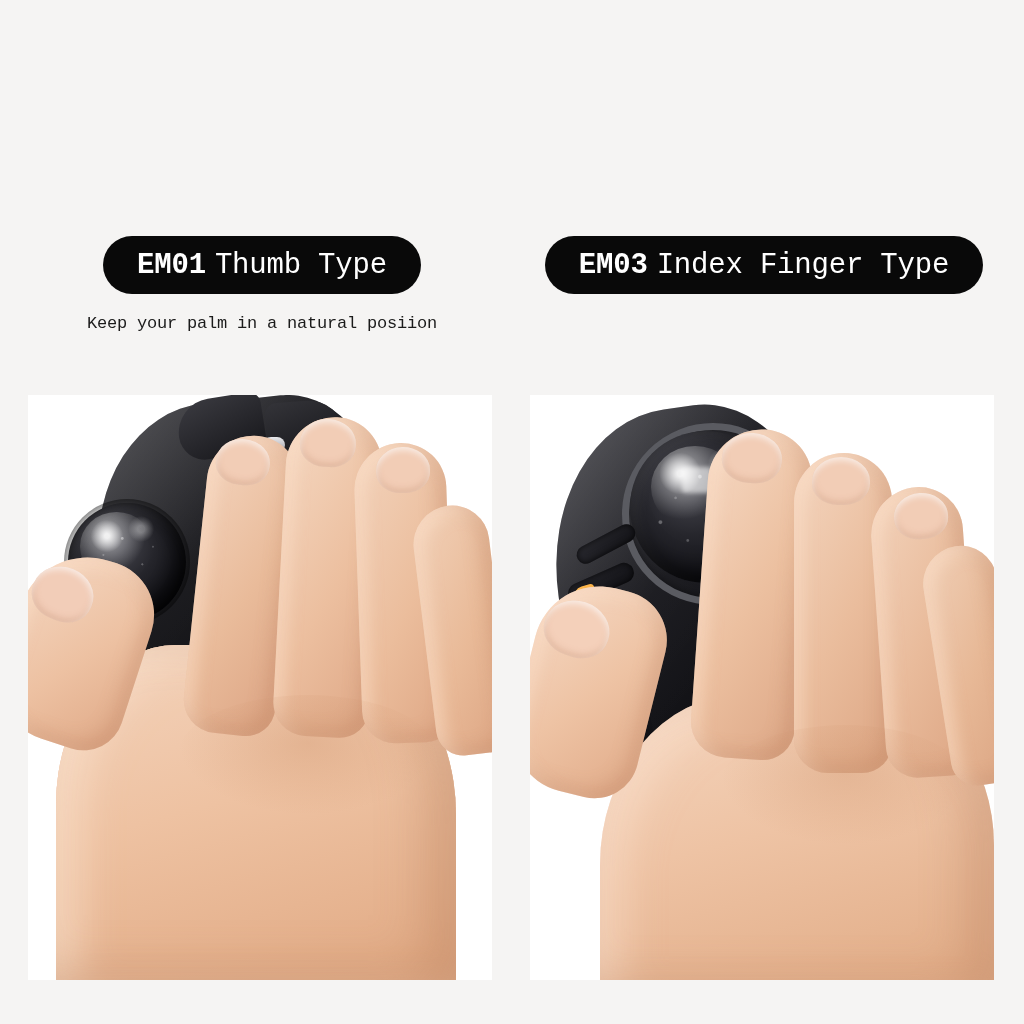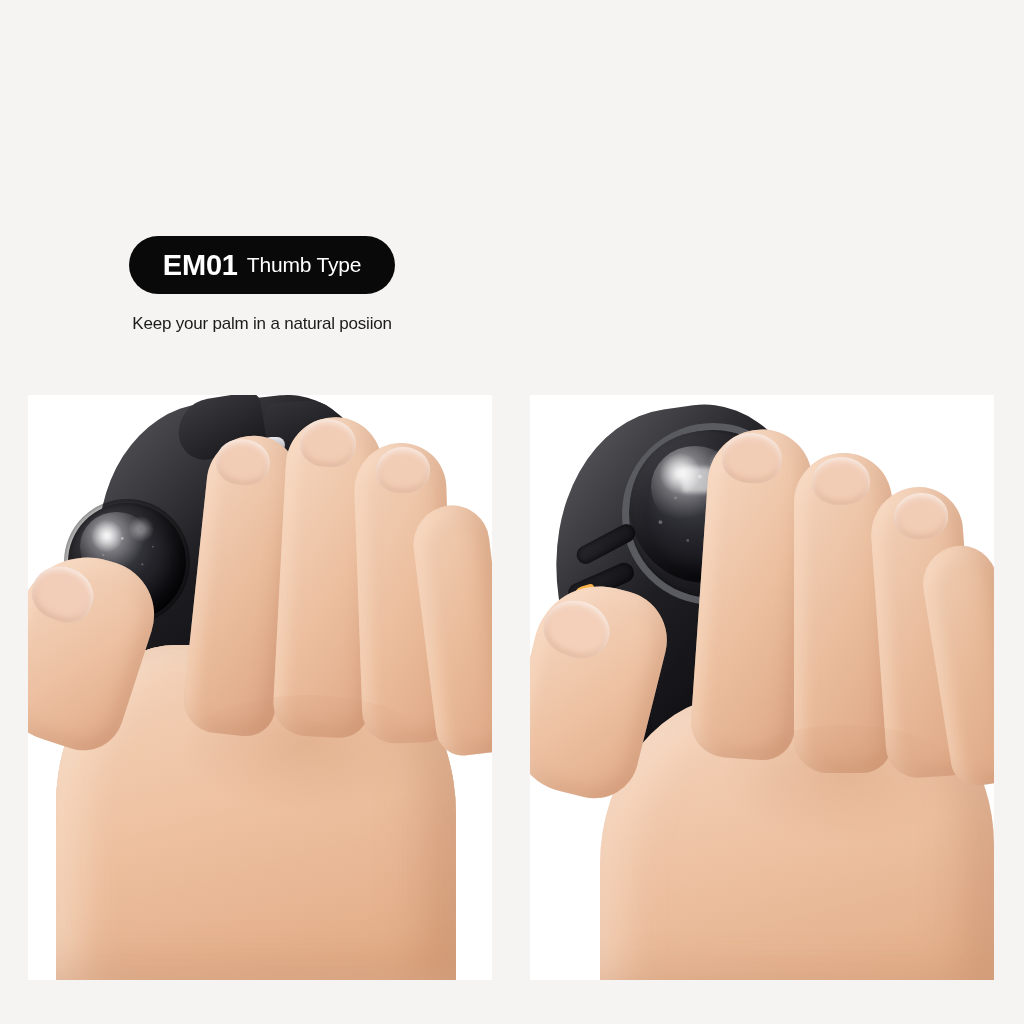--- a/index.html
+++ b/index.html
@@ -48,20 +48,21 @@
     line-height: 1;
   }
 
   
   .columns {
     position: absolute;
     left: 0;
     top: 187px;
     width: 1024px;
     height: 689px;
+    font-family: Liberation Mono, monospace;
   }
   .column {
     position: absolute;
     top: 0;
     width: 468px;
     height: 837px;
   }
   .column.left  { left: 28px; }
   .column.right { left: 530px; }
 
@@ -85,21 +86,21 @@
     white-space: nowrap;
   }
   .pill-code {
     color: #ffffff;
     font-size: 29px;
     font-weight: bold;
     letter-spacing: -0.2px;
   }
   .pill-text {
     color: #ffffff;
-    font-size: 21px;
+    font-size: 29px;
     font-weight: normal;
     letter-spacing: -0.2px;
     margin-left: 9px;
   }
 
   
   .subcaption {
     position: absolute;
     top: 127px;
     left: 0;
@@ -288,20 +289,26 @@
           <div style="position:absolute; left:150px; top:300px; width:260px; height:120px;
                       border-radius:50%;
                       background: radial-gradient(ellipse at 50% 40%, rgba(205,146,107,0.35), rgba(205,146,107,0) 70%);"></div>
         </div>
 
       </div>
     </div>
 
     <div class="column right">
 
+      <div class="pill-wrap">
+        <div class="pill">
+          <span class="pill-code">EM03</span>
+          <span class="pill-text">Index Finger Type</span>
+        </div>
+      </div>
 
 
       <div class="photo-panel">
         <div class="photo-stage">
 
           <div class="device" style="left:30px; top:12px; width:270px; height:380px;
                       border-radius: 130px 110px 70px 90px / 170px 150px 120px 130px;
                       transform: rotate(-8deg);
                       background: linear-gradient(140deg,#35353b 0%,#1d1d22 35%,#101014 68%,#08080b 100%);">
             <div class="device-sheen" style="inset:0; border-radius:inherit;"></div>

